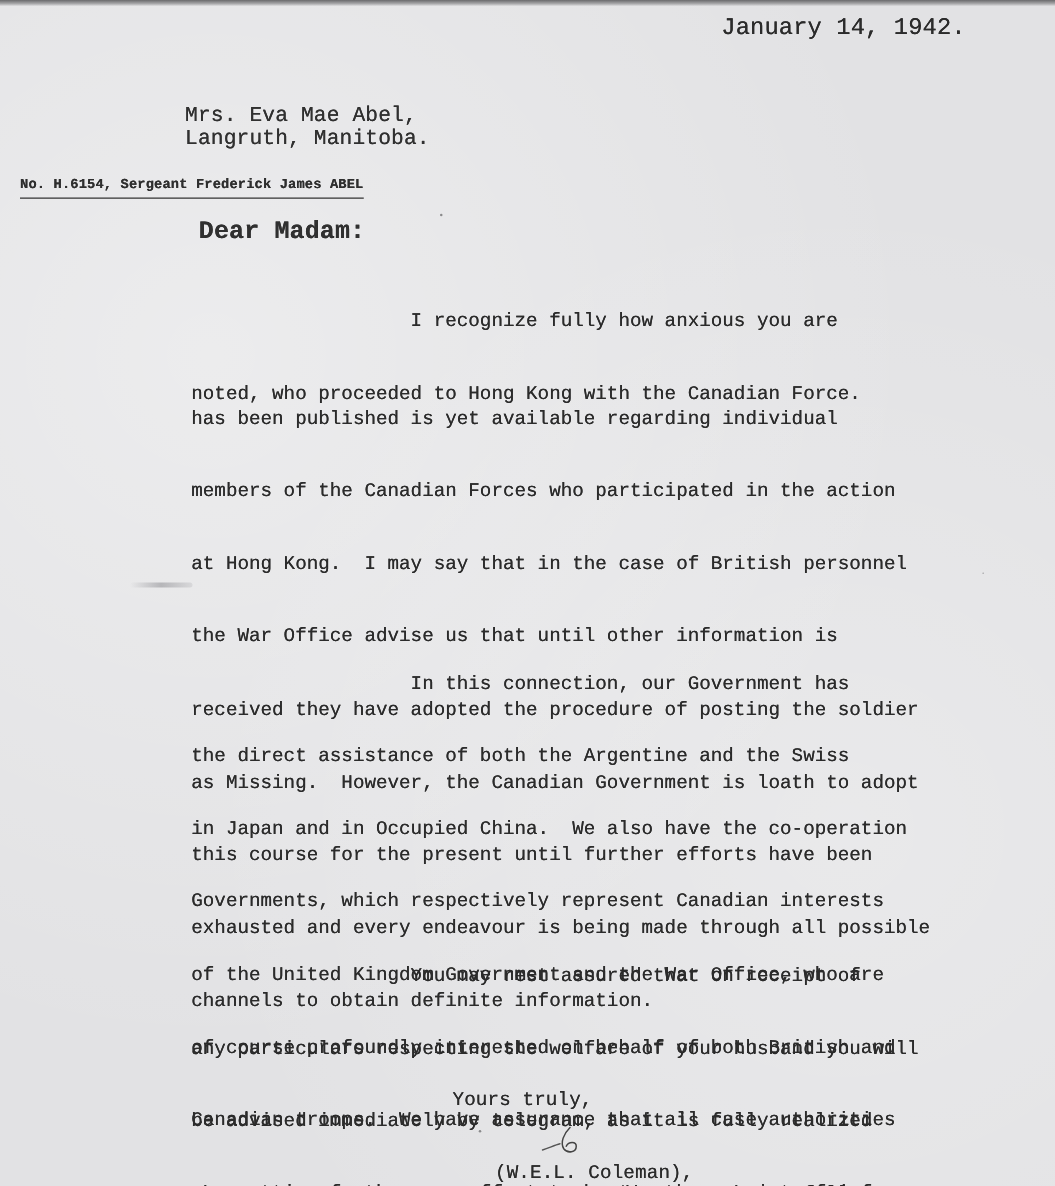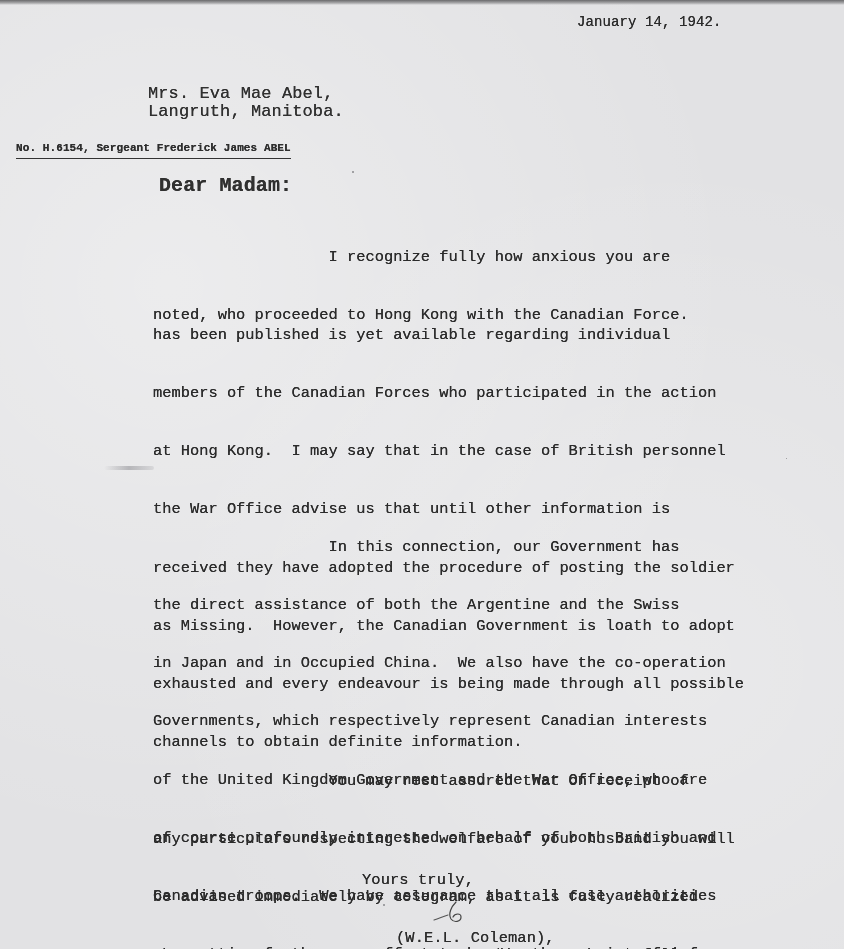--- a/index.html
+++ b/index.html
@@ -38,21 +38,21 @@
       position: absolute;
       white-space: pre;
       font-size: 15.4px;
       line-height: 19.5px;
       letter-spacing: 0.1px;
       text-shadow: 0 0 0.4px #333;
     }
     .date {
       left: 577px;
       top: 13px;
-      font-size: 14px;
+      font-size: 19px;
     }
     .addr {
       left: 148px;
       font-size: 17px;
       font-weight: normal;
       color: #303030;
     }
     .subject {
       left: 16px;
       top: 138px;
@@ -136,20 +136,21 @@
     <span class="ln">noted, who proceeded to Hong Kong with the Canadian Force.</span>
   </div>
 
   <div class="para" style="top:287px;">
     <span class="ln">has been published is yet available regarding individual</span>
     <span class="ln">members of the Canadian Forces who participated in the action</span>
     <span class="ln">at Hong Kong.  I may say that in the case of British personnel</span>
     <span class="ln">the War Office advise us that until other information is</span>
     <span class="ln">received they have adopted the procedure of posting the soldier</span>
     <span class="ln">as Missing.  However, the Canadian Government is loath to adopt</span>
+    <span class="ln">this course for the present until further efforts have been</span>
     <span class="ln">exhausted and every endeavour is being made through all possible</span>
     <span class="ln">channels to obtain definite information.</span>
   </div>
 
   <div class="para" style="top:499px;">
     <span class="ln">                   In this connection, our Government has</span>
     <span class="ln">the direct assistance of both the Argentine and the Swiss</span>
     <span class="ln">in Japan and in Occupied China.  We also have the co-operation</span>
     <span class="ln">Governments, which respectively represent Canadian interests</span>
     <span class="ln">of the United Kingdom Government and the War Office, who are</span>

